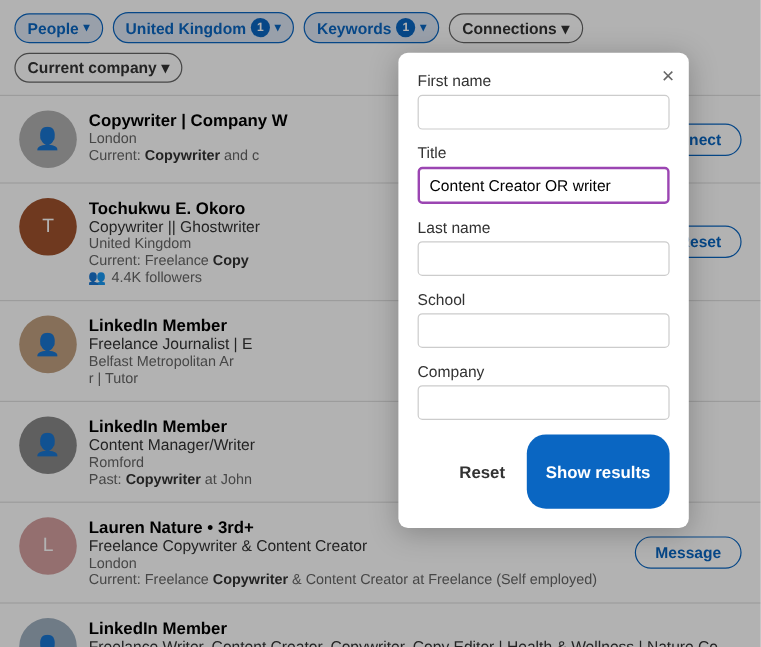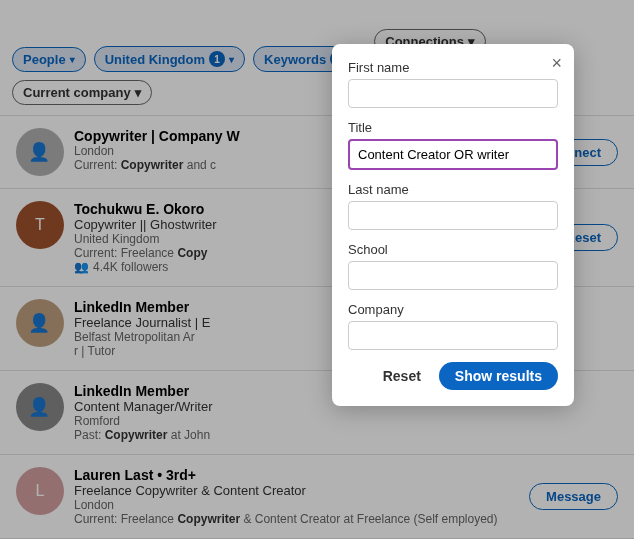--- a/index.html
+++ b/index.html
@@ -31,21 +31,20 @@
       color: #0a66c2;
       background: #fff;
       border-radius: 16px;
       padding: 4px 10px;
       font-size: 13px;
       font-weight: 600;
       cursor: pointer;
     }
     .filter-chip.active {
       background: #dce6f4;
-      margin-top: 36px;
     }
     .filter-chip .badge {
       background: #0a66c2;
       color: #fff;
       border-radius: 50%;
       width: 16px;
       height: 16px;
       font-size: 10px;
       display: flex;
       align-items: center;
@@ -211,21 +210,21 @@
       font-size: 14px;
       font-weight: 600;
       cursor: pointer;
       padding: 6px 8px;
     }
     .btn-show-results {
       background: #0a66c2;
       color: #fff;
       border: none;
       border-radius: 16px;
-      padding: 6px 16px;
+      padding: 23px 16px;
       font-size: 14px;
       font-weight: 600;
       cursor: pointer;
     }
   </style>
 </head>
 <body>
 
 <div class="filter-bar">
   <div class="filter-chip active">
@@ -295,21 +294,21 @@
       <div class="person-name">LinkedIn Member</div>
       <div class="person-title">Content Manager/Writer</div>
       <div class="person-location">Romford</div>
       <div class="person-current">Past: <b>Copywriter</b> at John</div>
     </div>
   </div>
 
   <div class="person-item">
     <div class="avatar" style="background:#d4a0a0; color:#fff; font-size:16px;">L</div>
     <div class="person-info">
-      <div class="person-name">Lauren Last • 3rd+</div>
+      <div class="person-name">Lauren Nature • 3rd+</div>
       <div class="person-title">Freelance Copywriter &amp; Content Creator</div>
       <div class="person-location">London</div>
       <div class="person-current">Current: Freelance <b>Copywriter</b> &amp; Content Creator at Freelance (Self employed)</div>
     </div>
     <button class="action-btn">Message</button>
   </div>
 
   <div class="person-item">
     <div class="avatar" style="background:#a0b0c0;">👤</div>
     <div class="person-info">

